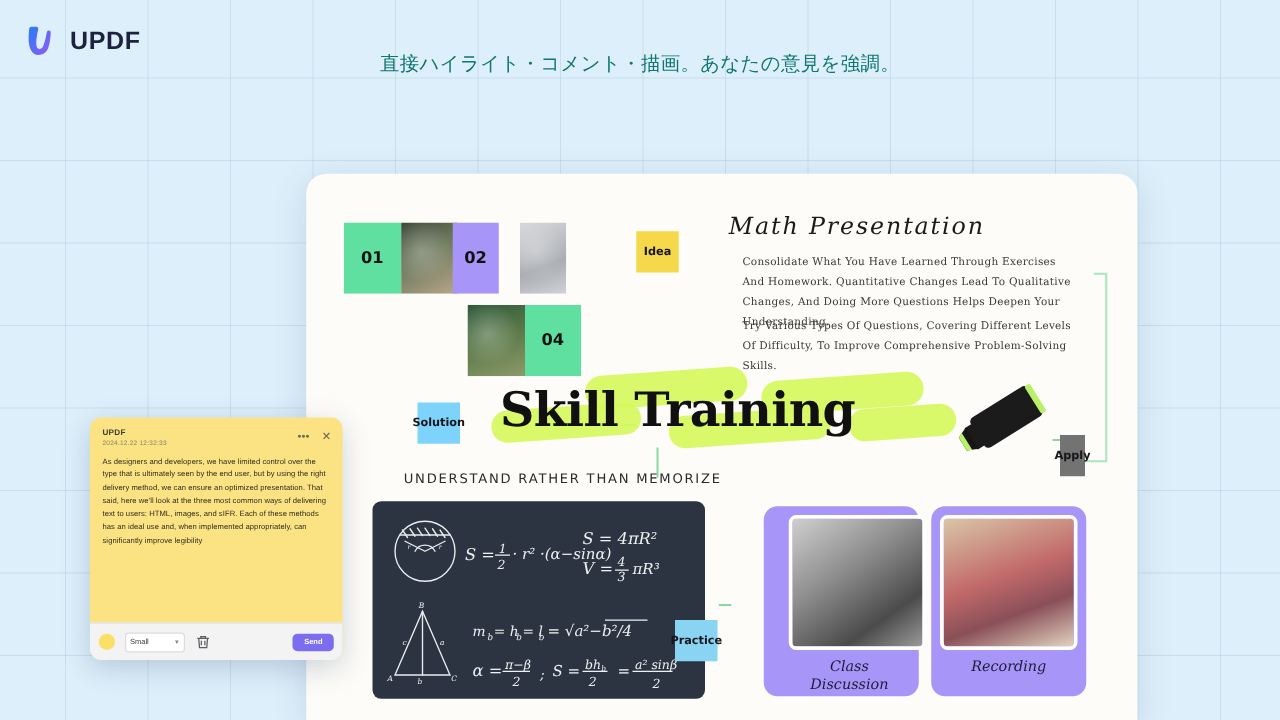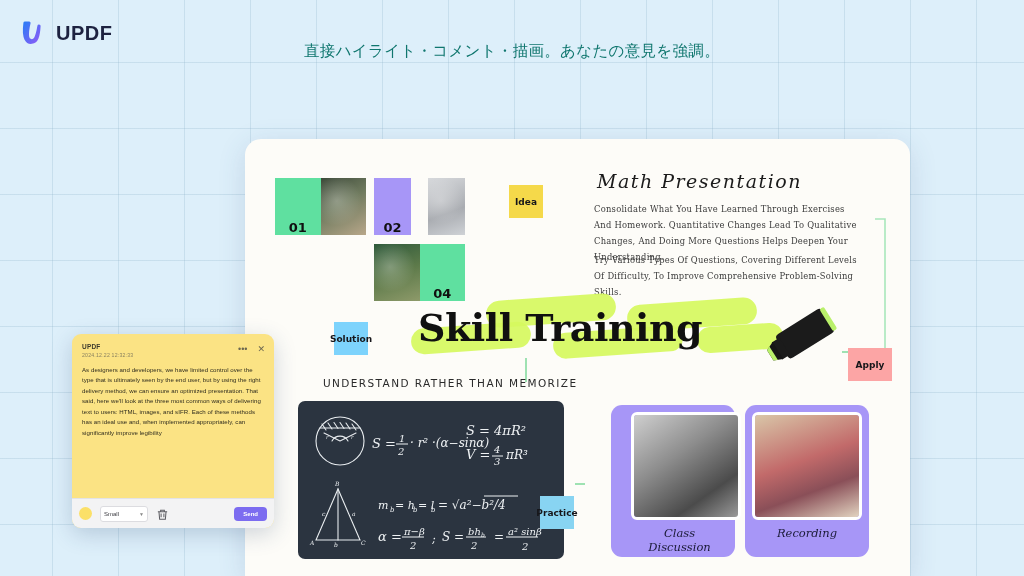--- a/index.html
+++ b/index.html
@@ -37,46 +37,46 @@
   
   #doc-page {
     position:absolute; left:245px; top:139px; width:665px; height:437px;
     background:#fdfcf8; border-radius:16px 16px 0 0;
     box-shadow:0 6px 28px rgba(60,90,130,.16);
     overflow:hidden;
   }
   
   .imgrid { position:absolute; left:30px; top:39px; width:190px; height:123px; }
   .imgcell { position:absolute; width:91px; height:57px; display:flex; overflow:hidden; }
-  .imgcell .half { width:50%; height:100%; display:flex; align-items:flex-end; justify-content:center; }
+  .imgcell .half { width:50%; height:100%; display:flex; align-items:center; justify-content:center; }
   .num { font-size:13px; font-weight:bold; color:#101010; font-family:"DejaVu Sans",sans-serif; }
   .ph { background:#b9bcc0; width:50%; height:100%; position:relative; overflow:hidden; }
   .ph.dark  { background:linear-gradient(150deg,#3d4a3a 0%,#6f7a5e 45%,#b8a78a 100%); }
   .ph.grey  { background:linear-gradient(160deg,#d7d9dc 0%,#a9acb1 60%,#cfd2d6 100%); }
   .ph.sketch{ background:linear-gradient(150deg,#f2f2f0 0%,#d8d9d7 55%,#ececeb 100%); }
   .ph.green { background:linear-gradient(160deg,#2f5a3b 0%,#5d7a4a 50%,#8e9a6a 100%); }
   .ph::after{ content:""; position:absolute; inset:0;
      background:radial-gradient(circle at 35% 40%, rgba(255,255,255,.28), transparent 55%); }
   .c-green  { background:#5fe0a0; }
   .c-purple { background:#a796f7; }
   
   #math-title {
-    position:absolute; left:352px; top:31px; font-size:19px; color:#1b1b1b;
+    position:absolute; left:338px; top:31px; font-size:19px; color:#1b1b1b;
     font-family:"DejaVu Serif","Liberation Serif",serif; font-style:italic;
     letter-spacing:1.5px;
   }
   .body-para {
     position:absolute; left:349px; width:268px; font-size:8.4px; color:#3a3a3a;
     line-height:1.92; font-family:"DejaVu Serif","Liberation Serif",serif;
     letter-spacing:.25px;
   }
   #para1 { top:62px; }
   #para2 { top:113px; }
   
-  #skill-wrap { position:absolute; left:166px; top:160px; width:370px; height:62px; }
+  #skill-wrap { position:absolute; left:148px; top:160px; width:370px; height:62px; }
   .hl-stroke { position:absolute; background:#d6f95e; border-radius:14px; opacity:.92; }
   #skill-text {
     position:absolute; left:7px; top:6px; font-size:38px; font-weight:bold;
     color:#101010; font-family:"DejaVu Serif","Liberation Serif",serif;
     letter-spacing:-.5px; white-space:nowrap;
   }
   #memorize {
     position:absolute; left:78px; top:238px; font-size:10.5px; color:#2a2a2a;
     letter-spacing:1.4px; font-family:"DejaVu Sans",sans-serif;
   }
@@ -101,21 +101,21 @@
      background:linear-gradient(145deg,#cfcfcf 0%,#8d8d8d 40%,#4b4b4b 75%,#9a9a9a 100%); }
   .pimg-col{ width:100%; height:100%;
      background:linear-gradient(160deg,#d9c6a8 0%,#c26a6a 45%,#8a4f58 70%,#e2d3c0 100%); }
   
   .tag {
     position:absolute; display:flex; align-items:center; justify-content:center;
     font-size:9px; font-weight:bold; color:#16161a; font-family:"DejaVu Sans",sans-serif;
   }
   #tag-idea     { left:509px; top:185px; width:34px; height:33px; background:#f5d94a; }
   #tag-solution { left:334px; top:322px; width:34px; height:33px; background:#7dd3fc; }
-  #tag-apply    { left:848px; top:348px; width:44px; height:33px; background:#fca5a5; }
+  #tag-apply    { left:848px; top:348px; width:20px; height:33px; background:#737373; }
   #tag-practice { left:540px; top:496px; width:34px; height:33px; background:#88d4f2; }
   .conn { position:absolute; border-color:#86dba0; }
   
   #comment-popup {
     position:absolute; left:72px; top:334px; width:202px; height:194px;
     background:#fbe384; border-radius:9px; overflow:hidden;
     box-shadow:0 6px 22px rgba(40,70,110,.22);
     display:flex; flex-direction:column;
   }
   #cp-head { display:flex; align-items:flex-start; padding:9px 9px 0 10px; }
@@ -171,21 +171,21 @@
 
 <div id="doc-page">
 
   <div class="imgrid">
     <div class="imgcell" style="left:0;top:0;">
       <div class="half c-green">
           <span class="num">01</span>
         </div>
       <div class="ph dark"></div>
     </div>
-    <div class="imgcell" style="left:99px;top:0;gap:17px;">
+    <div class="imgcell" style="left:87px;top:0;gap:17px;">
       <div class="half c-purple">
           <span class="num">02</span>
         </div>
       <div class="ph grey"></div>
     </div>
     <div class="imgcell" style="left:99px;top:66px;">
       <div class="ph green"></div>
       <div class="half c-green">
           <span class="num">04</span>
         </div>

